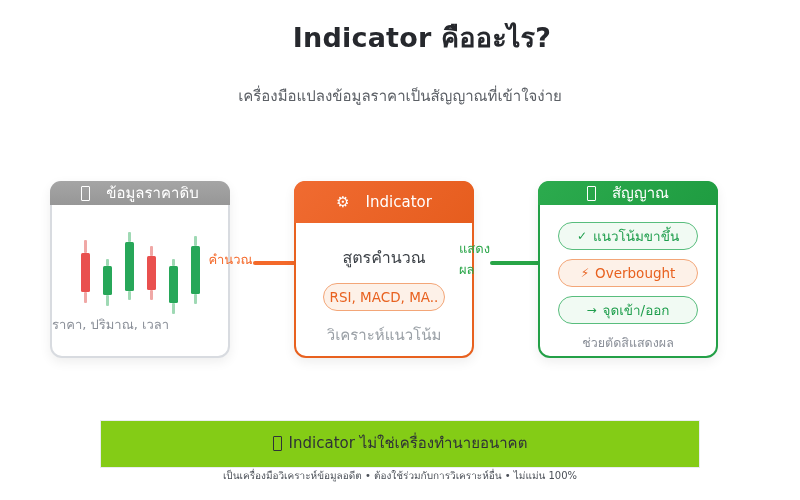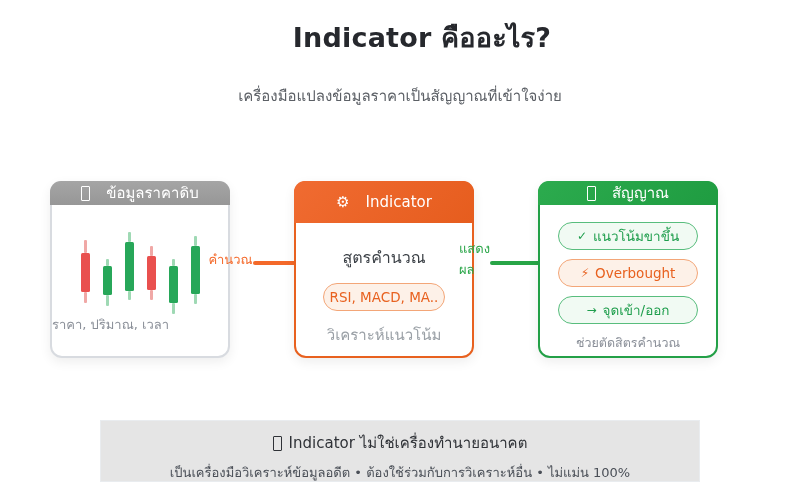--- a/index.html
+++ b/index.html
@@ -65,25 +65,25 @@
   .arrow { display:flex; align-items:center; }
   .arrow .shaft { width:50px; height:4px; border-radius:2px; }
   .arrow .head { width:0; height:0; border-top:8px solid transparent;
     border-bottom:8px solid transparent; }
   .arrow.orange .shaft { background:#f4692a; }
   .arrow.orange .head  { border-left:13px solid #f4692a; }
   .arrow.green  .shaft { background:#28a547; }
   .arrow.green  .head  { border-left:13px solid #28a547; }
 
   
-  .note { position:absolute; left:100px; top:420px; width:600px; height:62px;
-    background:#e5e5e5; border:1px solid #e9ecef; border-radius:0; text-align:center; }
+  .note { position:absolute; left:100px; top:420px; width:600px; height:48px;
+    background:#84cc16; border:1px solid #e9ecef; border-radius:0; text-align:center; }
   .note-title { margin-top:10px; font-size:15px; color:#2f3237;
     display:flex; align-items:center; justify-content:center; gap:7px; }
-  .note-sub { margin-top:7px; font-size:13px; color:#4a4f57; }
+  .note-sub { margin-top:13px; font-size:10px; color:#4a4f57; }
 </style>
 </head>
 <body>
 
 <div class="page">
 
   <div class="hero">
     <h1>Indicator คืออะไร?</h1>
     <div class="subtitle">เครื่องมือแปลงข้อมูลราคาเป็นสัญญาณที่เข้าใจง่าย</div>
   </div>
@@ -171,21 +171,21 @@
           <span>แนวโน้มขาขึ้น</span>
         </div>
         <div class="pill pill-orange">
           <span class="picon">⚡</span>
           <span>Overbought</span>
         </div>
         <div class="pill pill-green">
           <span class="picon">→</span>
           <span>จุดเข้า/ออก</span>
         </div>
-        <div class="sig-caption">ช่วยตัดสิตรคำนวณ</div>
+        <div class="sig-caption">ช่วยตัดสิแสดงผล</div>
       </div>
     </div>
 
   </div>
 
   <div class="note">
     <div class="note-title">
       <span class="tofu"></span>
       <span>Indicator ไม่ใช่เครื่องทำนายอนาคต</span>
     </div>

